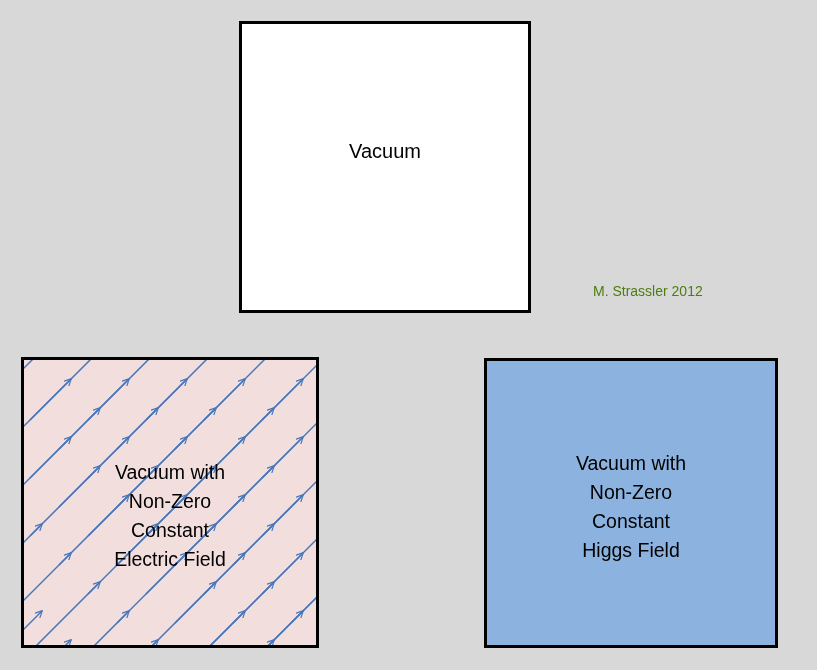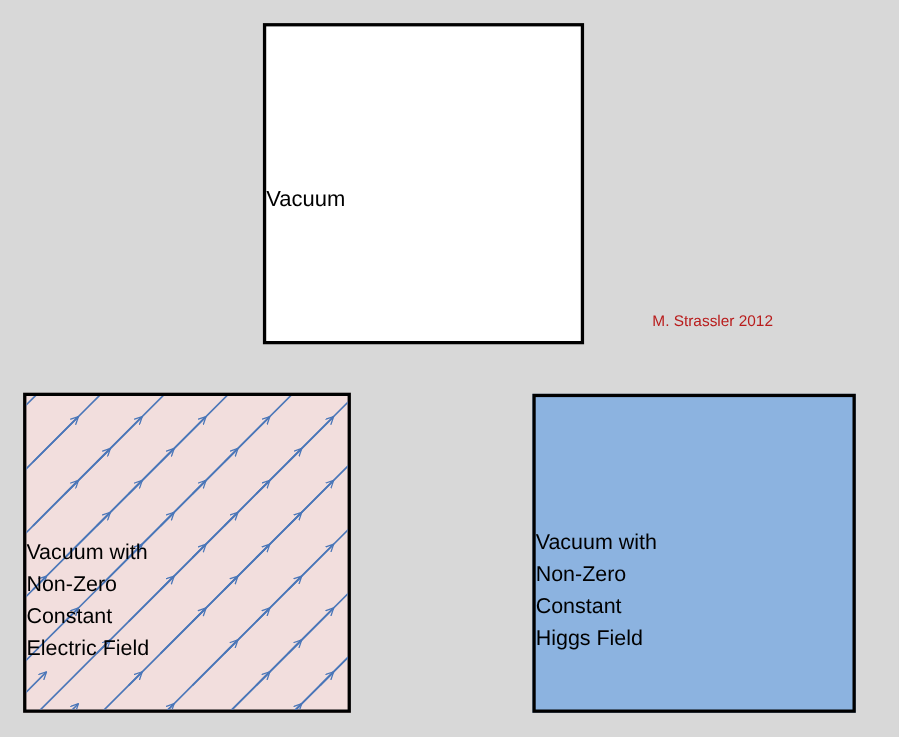--- a/index.html
+++ b/index.html
@@ -25,28 +25,28 @@
     position: absolute;
     box-sizing: border-box;
     border: 3px solid #000000;
     overflow: hidden;
   }
 
   .panel-label {
     position: absolute;
     left: 0;
     right: 0;
+    text-align: center;
     color: #000000;
     font-family: "Liberation Sans", sans-serif;
     white-space: pre-line;
     line-height: 29px;
     font-size: 19.5px;
     z-index: 5;
     pointer-events: none;
-    margin-top: 30px;
   }
 
   
   #panel-vacuum {
     left: 239px;
     top: 21px;
     width: 292px;
     height: 292px;
     background: #ffffff;
   }
@@ -88,21 +88,21 @@
     top: 88px;
   }
 
   
   #credit {
     position: absolute;
     left: 593px;
     top: 283px;
     font-family: "Liberation Sans", sans-serif;
     font-size: 14px;
-    color: #b91c1c;
+    color: #4d7c0f;
     white-space: nowrap;
   }
 </style>
 </head>
 <body>
 
 <div id="stage">
 
   <div class="panel" id="panel-vacuum">
     <div class="panel-label">Vacuum</div>

